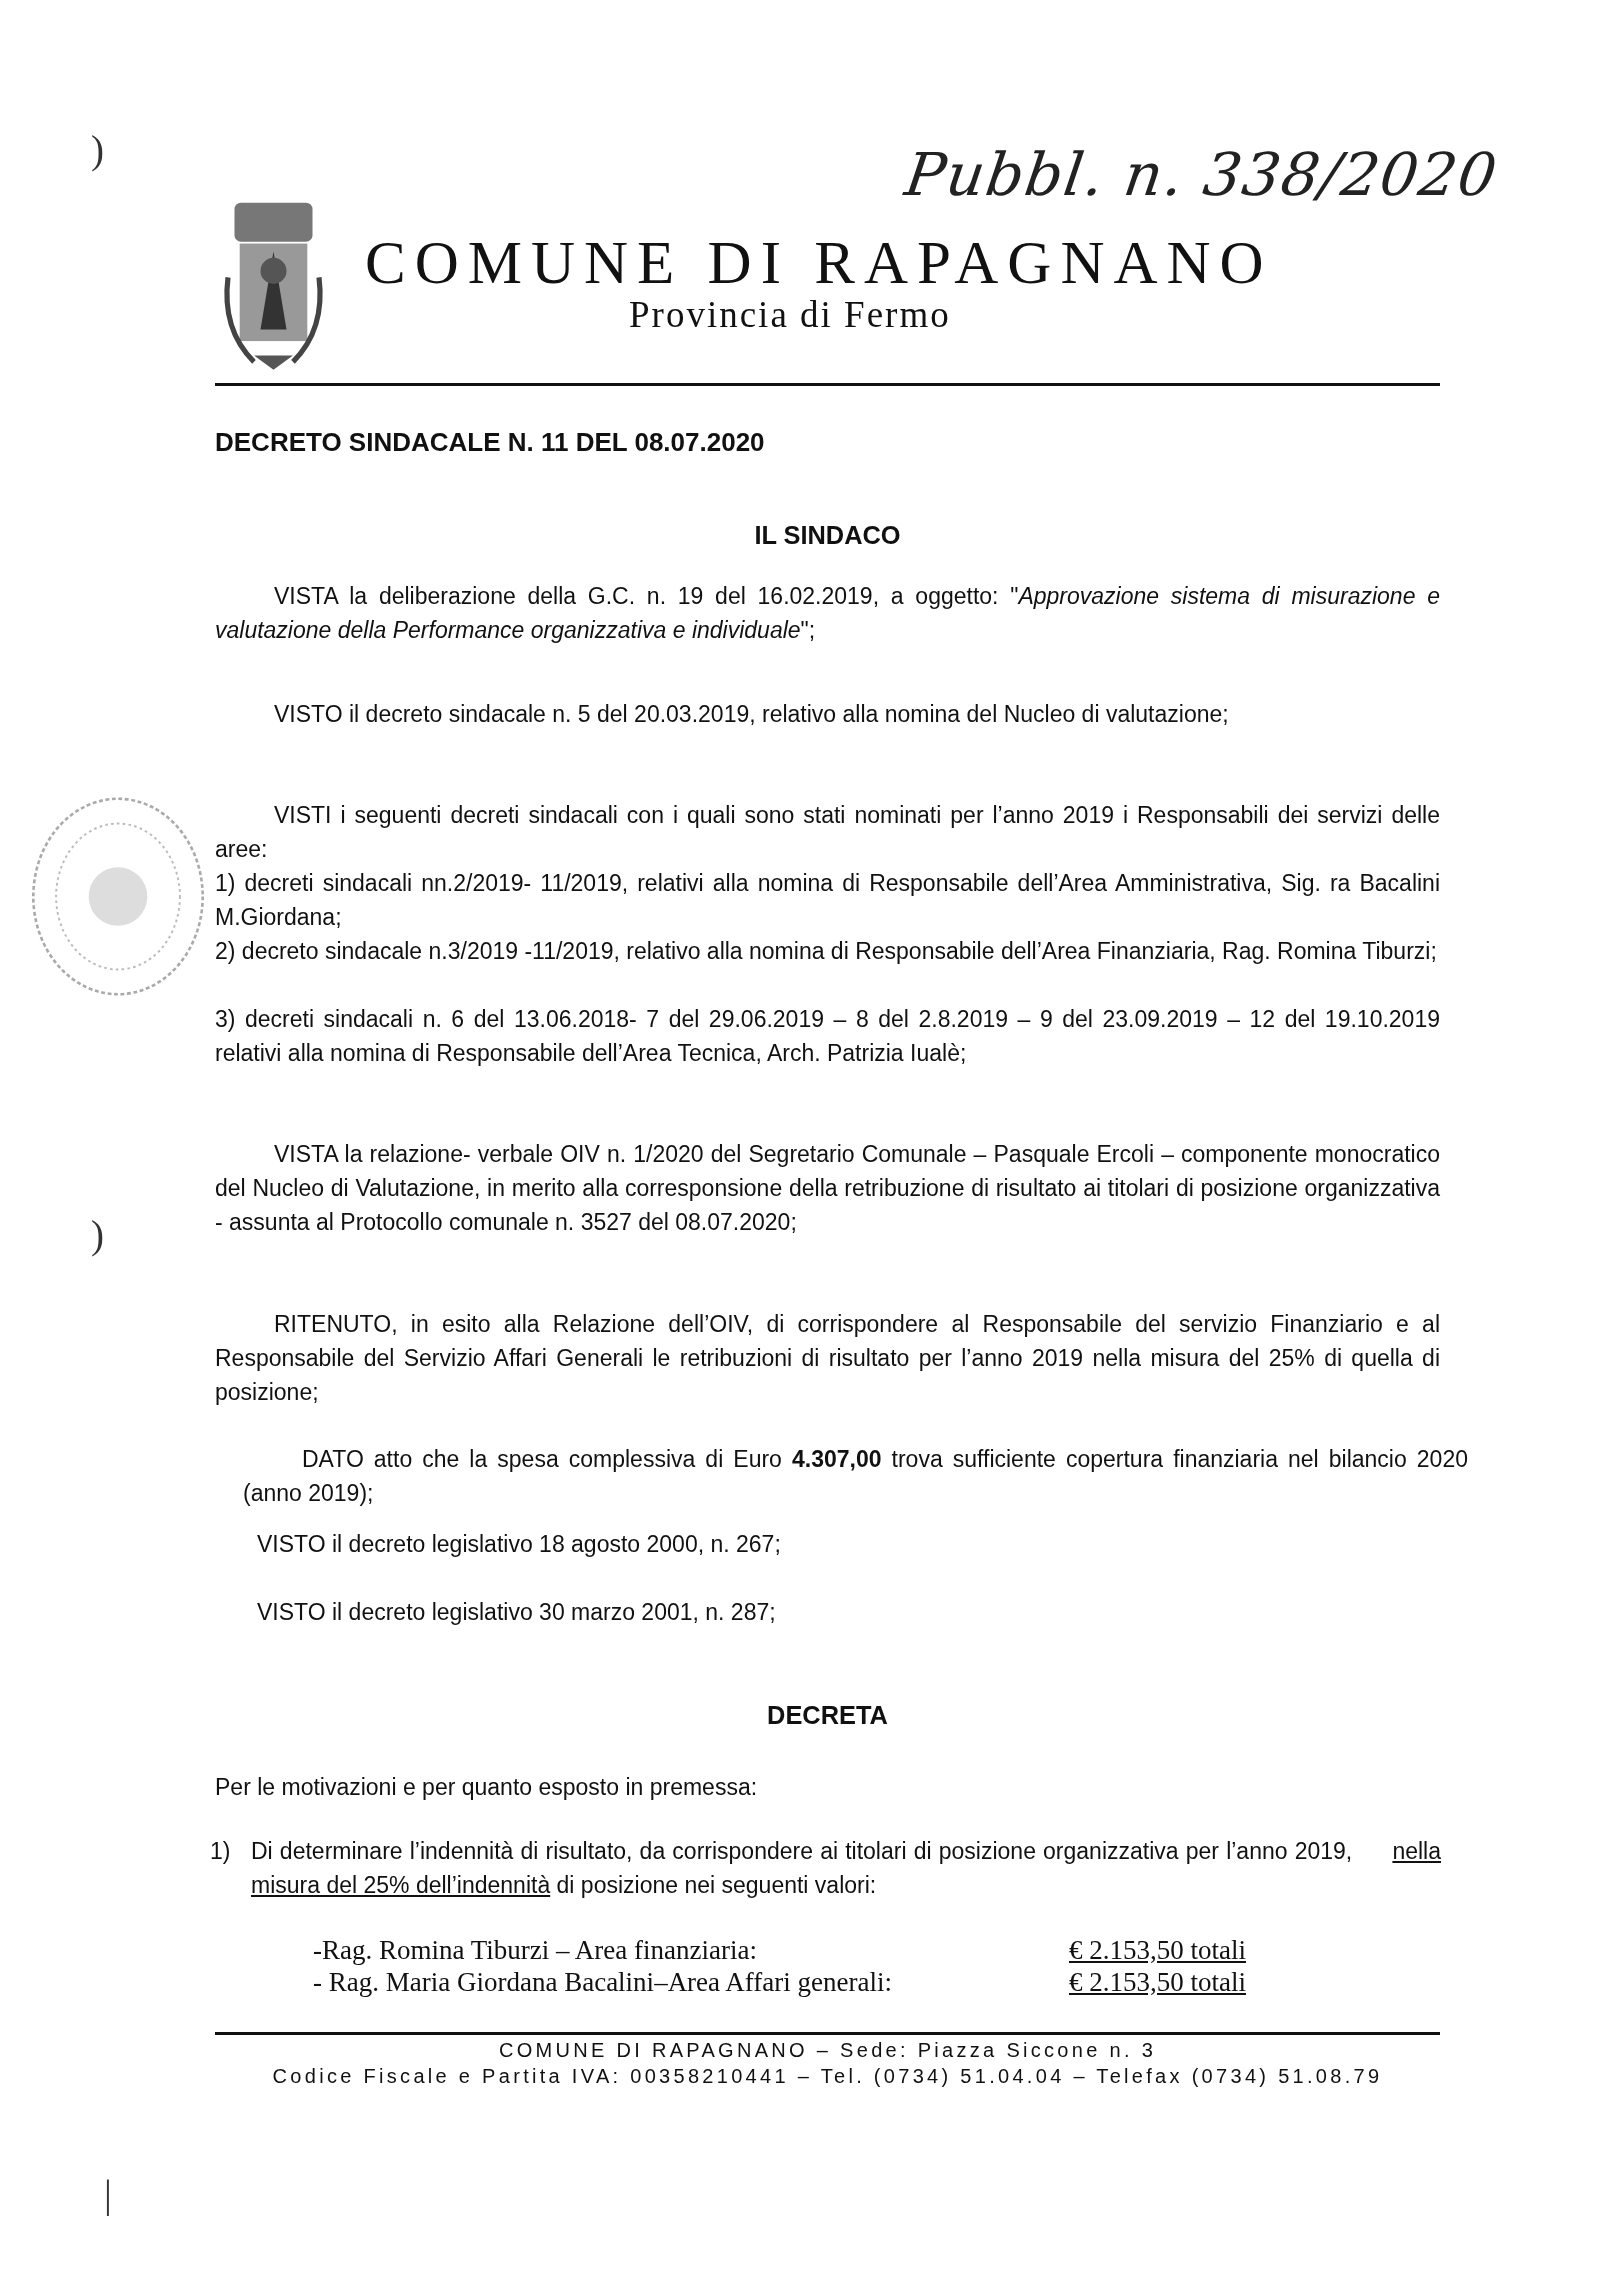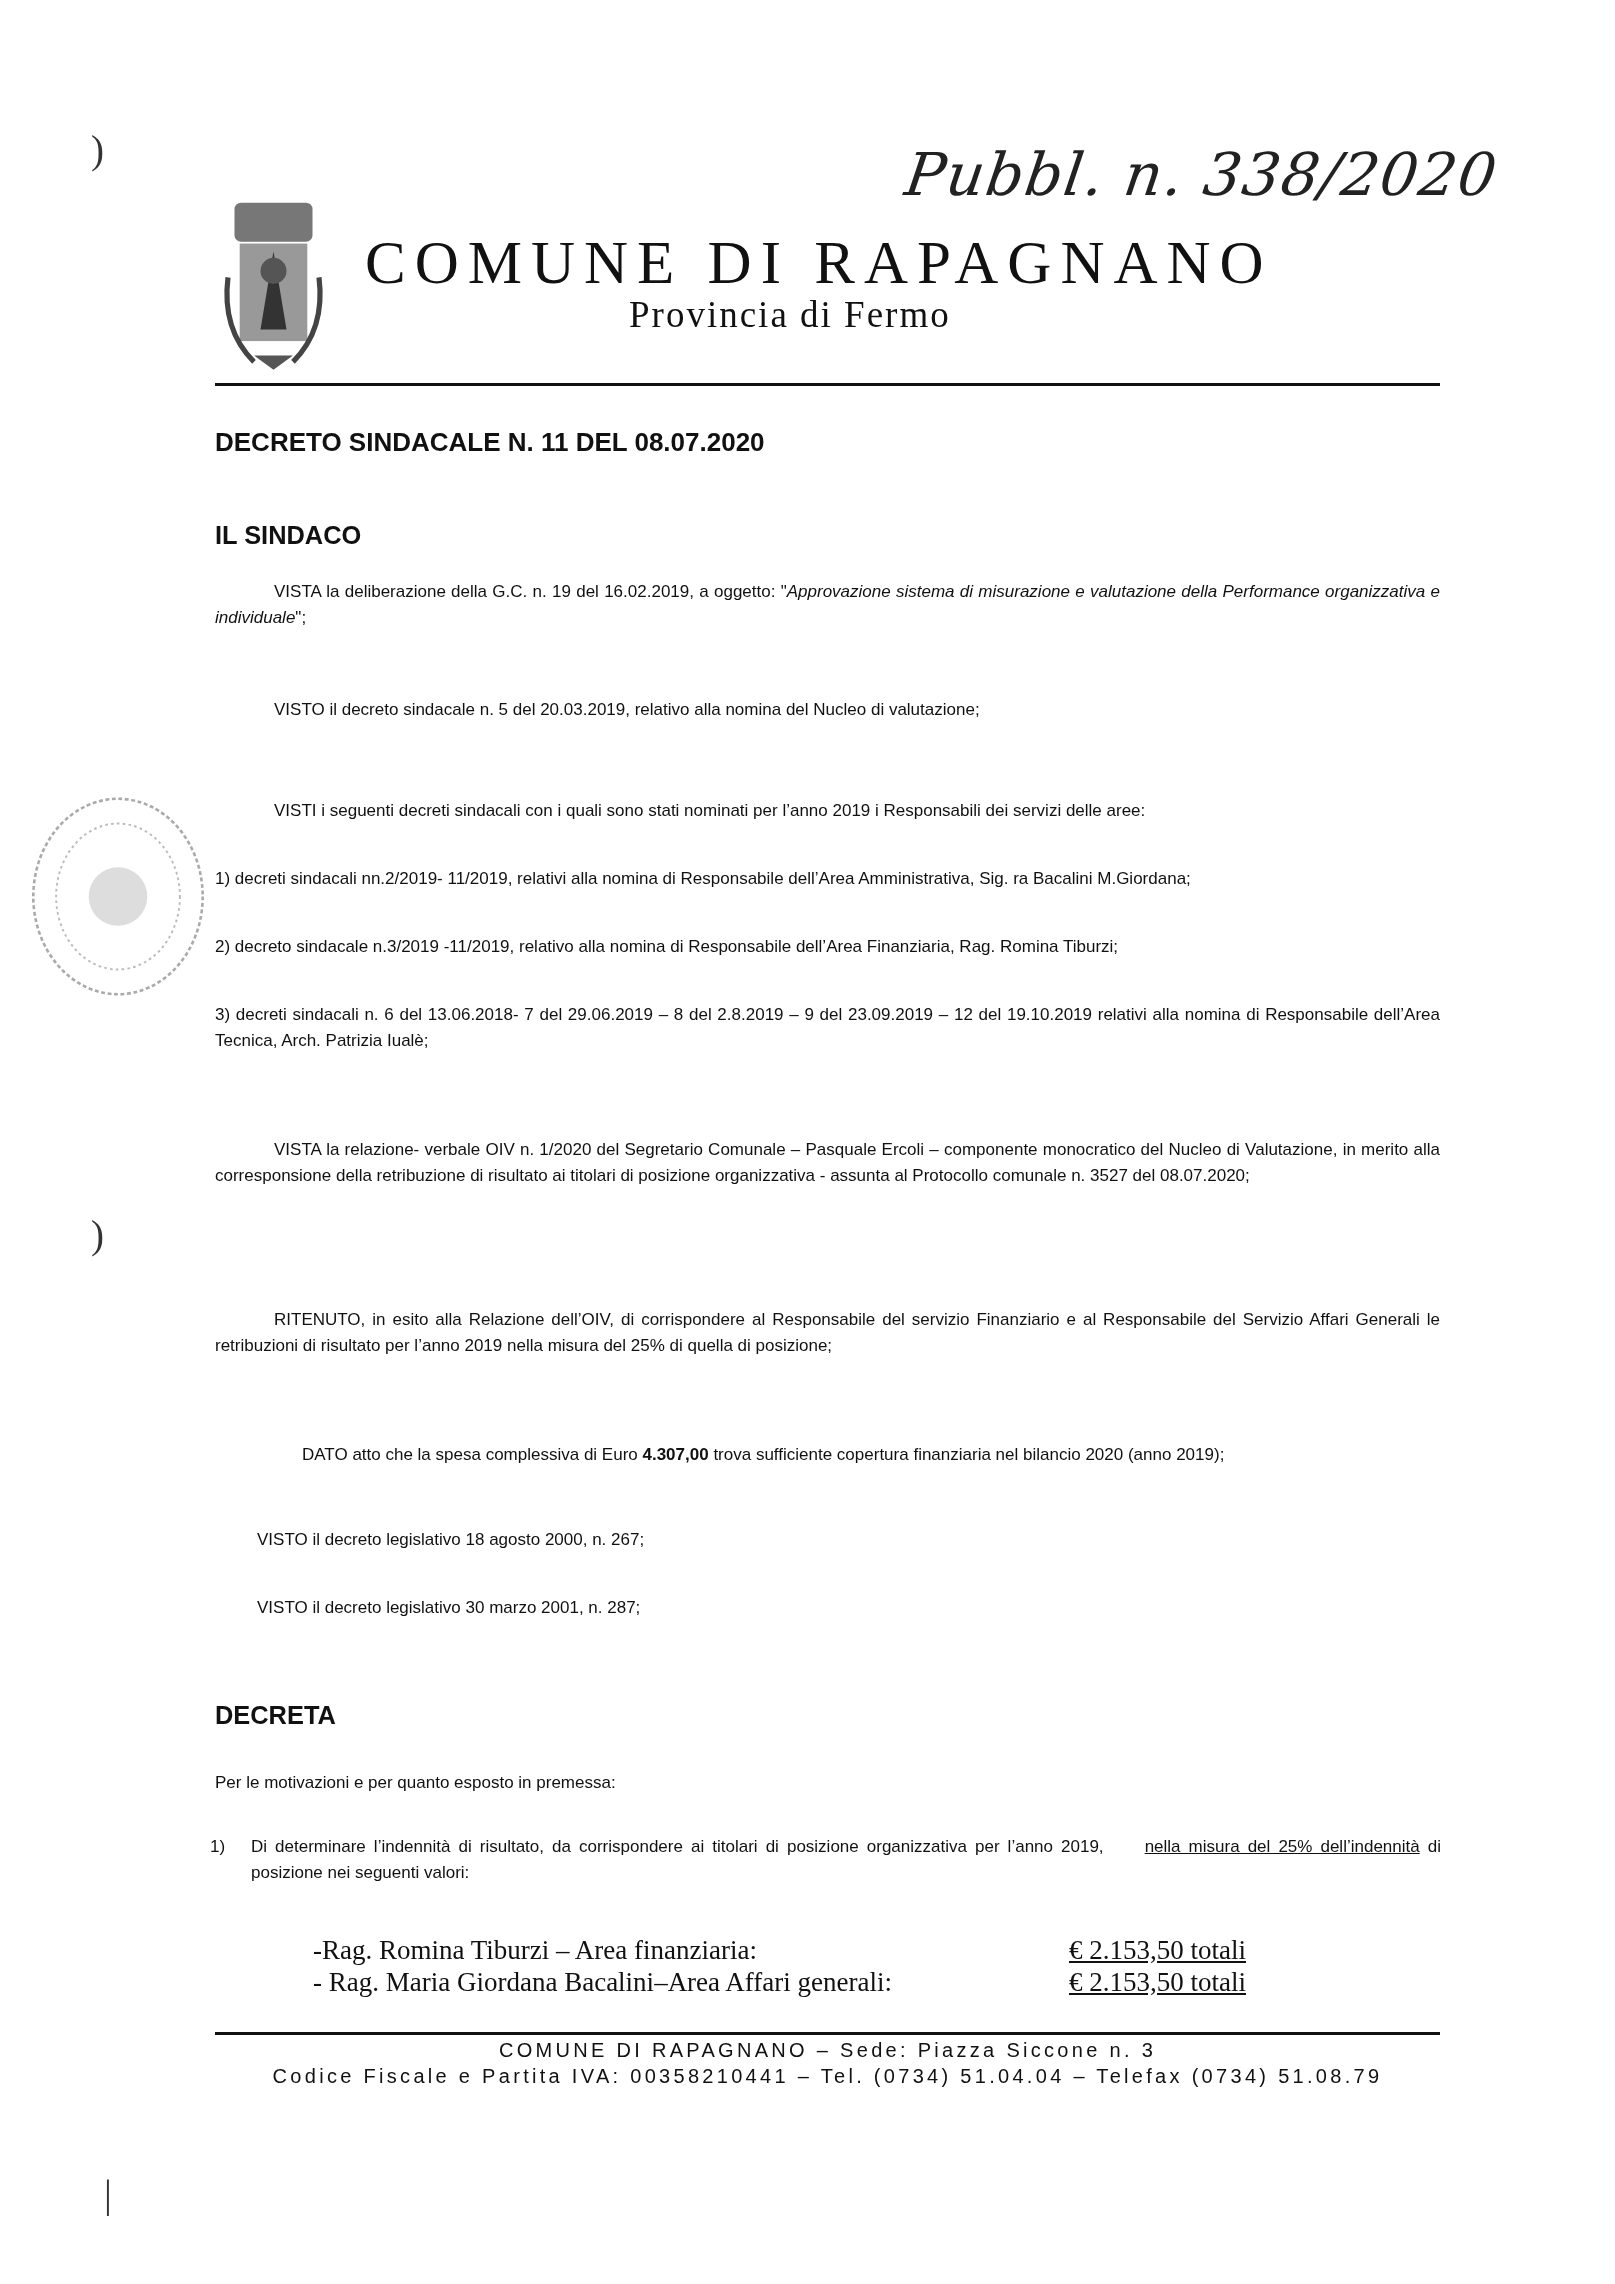--- a/index.html
+++ b/index.html
@@ -8,23 +8,23 @@
   .sans { font-family:"Liberation Sans", "DejaVu Sans", sans-serif; }
   .serif { font-family:"Liberation Serif", "DejaVu Serif", serif; }
 
   .handnote { position:absolute; left:906px; top:140px; font-family:"DejaVu Serif", serif; font-style:italic; font-size:59px; color:#222; transform:skewX(-8deg); letter-spacing:1.3px; }
   .crest { position:absolute; left:215px; top:199px; width:117px; height:173px; }
   .title { position:absolute; left:365px; top:228px; font-size:61px; letter-spacing:9px; }
   .subtitle { position:absolute; left:629px; top:293px; font-size:37px; letter-spacing:2px; }
   .rule-top { position:absolute; left:215px; top:383px; width:1225px; height:3.3px; background:#111; }
 
   .decree-head { position:absolute; left:215px; top:427px; font-size:26px; font-weight:bold; }
-  .center-head { position:absolute; left:215px; width:1225px; font-size:25.4px; font-weight:bold; }
+  .center-head { position:absolute; left:215px; width:1225px; text-align:center; font-size:25.4px; font-weight:bold; }
 
-  .para { position:absolute; left:215px; width:1225px; font-size:17px; line-height:26px; text-align:justify; }
+  .para { position:absolute; left:215px; width:1225px; font-size:23px; line-height:34px; text-align:justify; }
   .indent { text-indent:59px; }
   .para i { font-style:italic; }
   .para b { font-weight:bold; }
 
   .stamp { position:absolute; left:19.6px; top:789px; width:196px; height:215px; }
   .mark { position:absolute; font-size:39px; color:#333; }
 
   .valrow { position:absolute; font-size:27px; left:313px; }
   .valamt { position:absolute; font-size:27px; left:1069px; text-decoration:underline; }
   .u { text-decoration:underline;margin-left:33px; }

